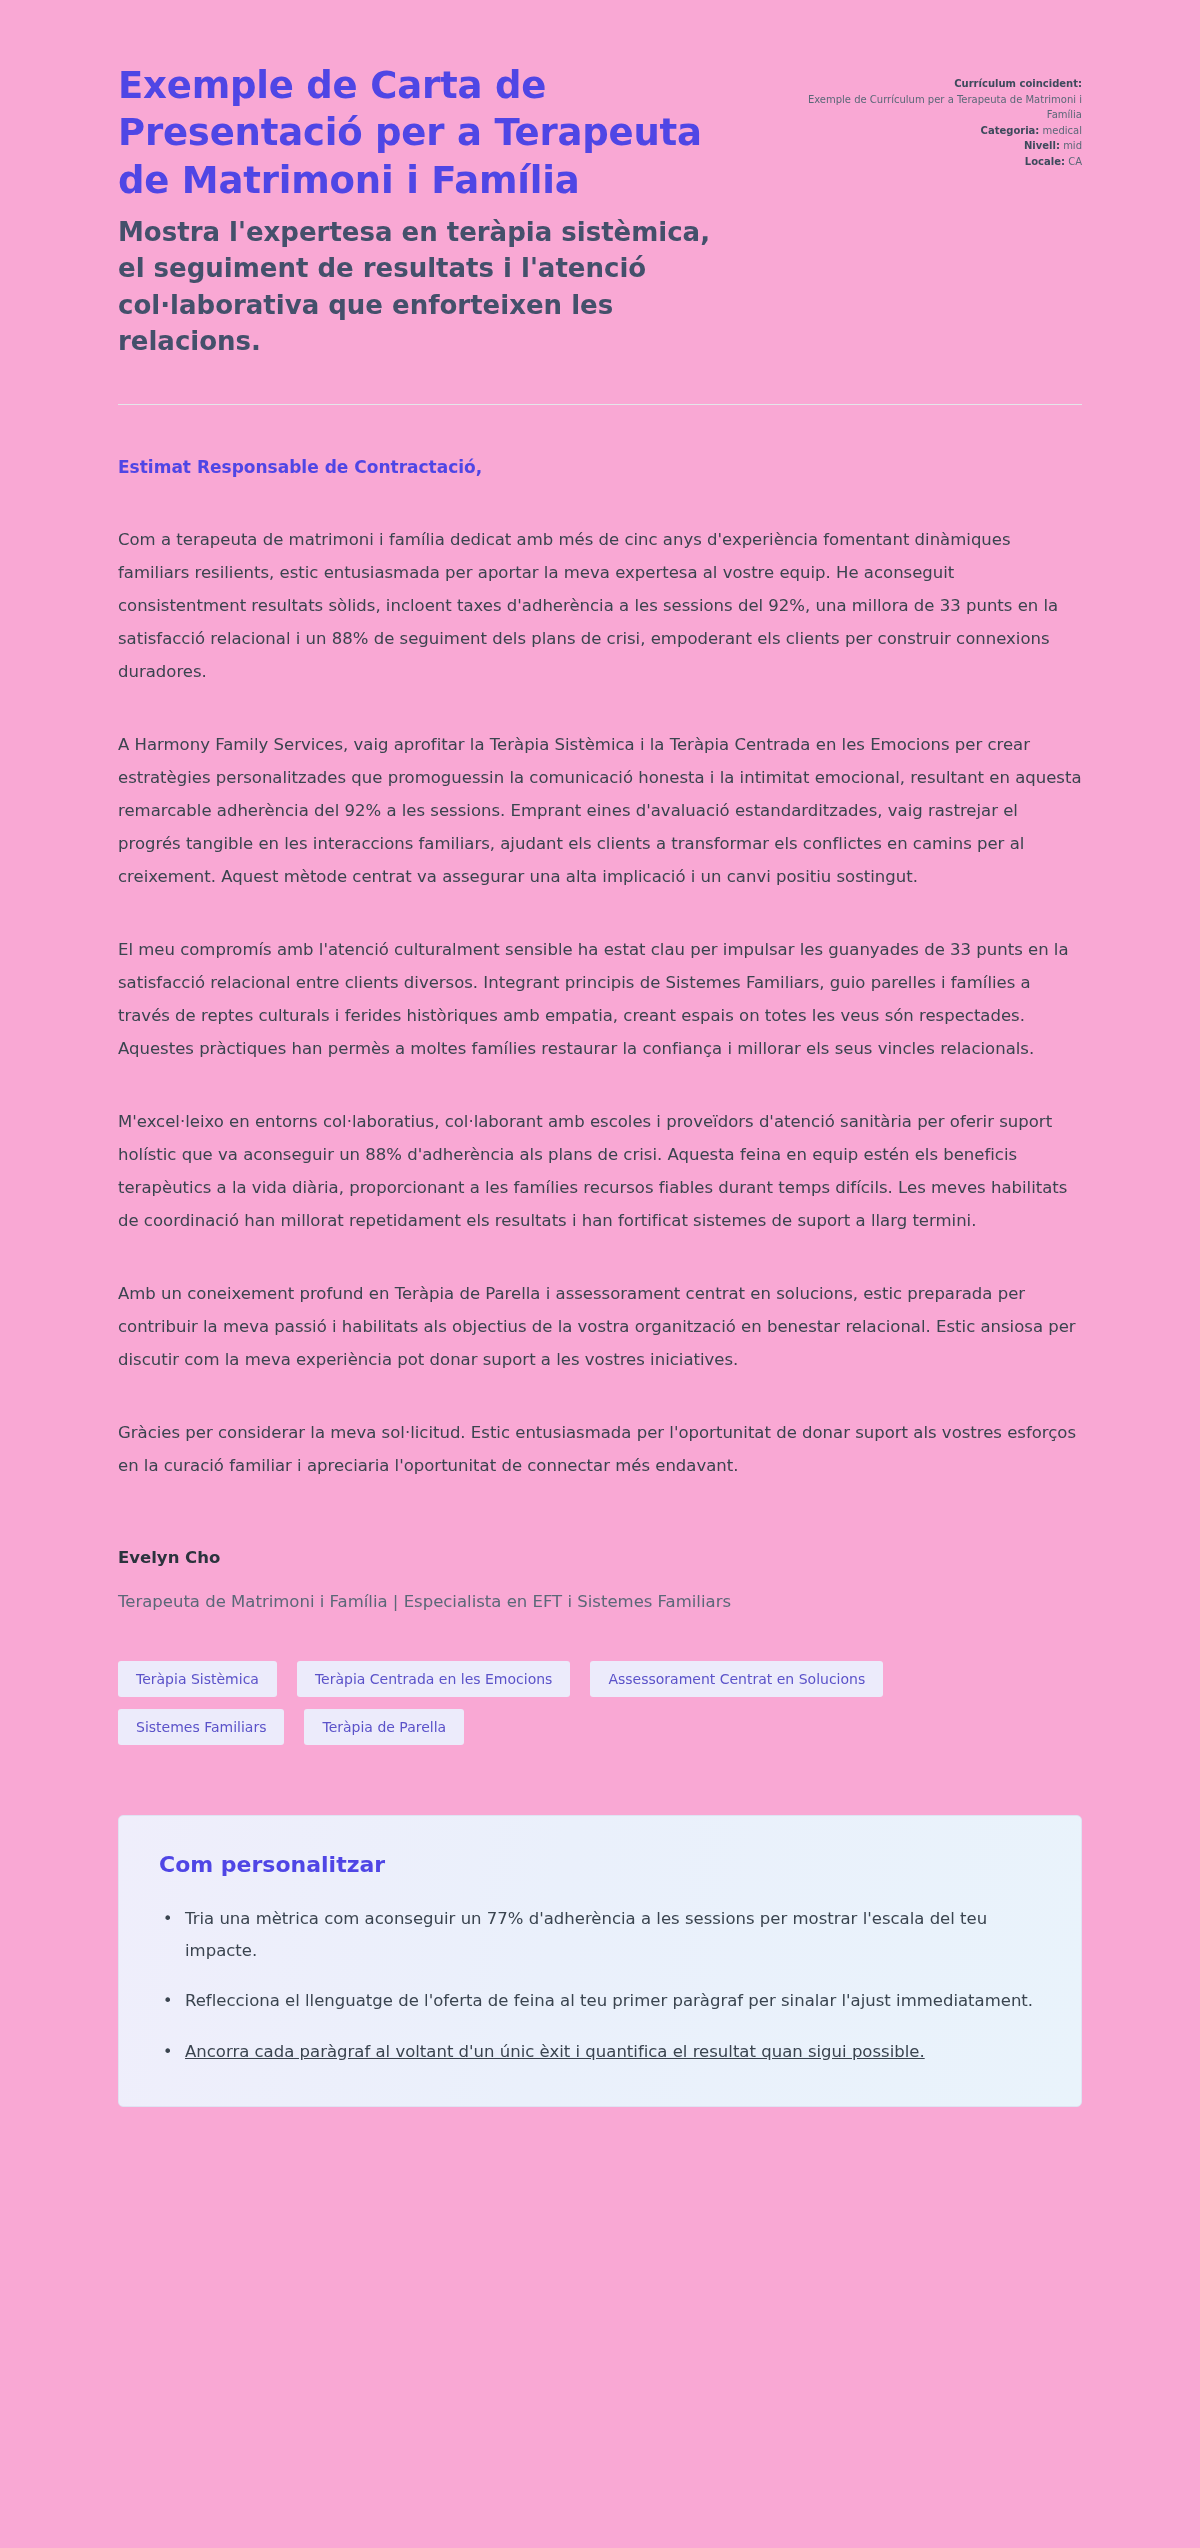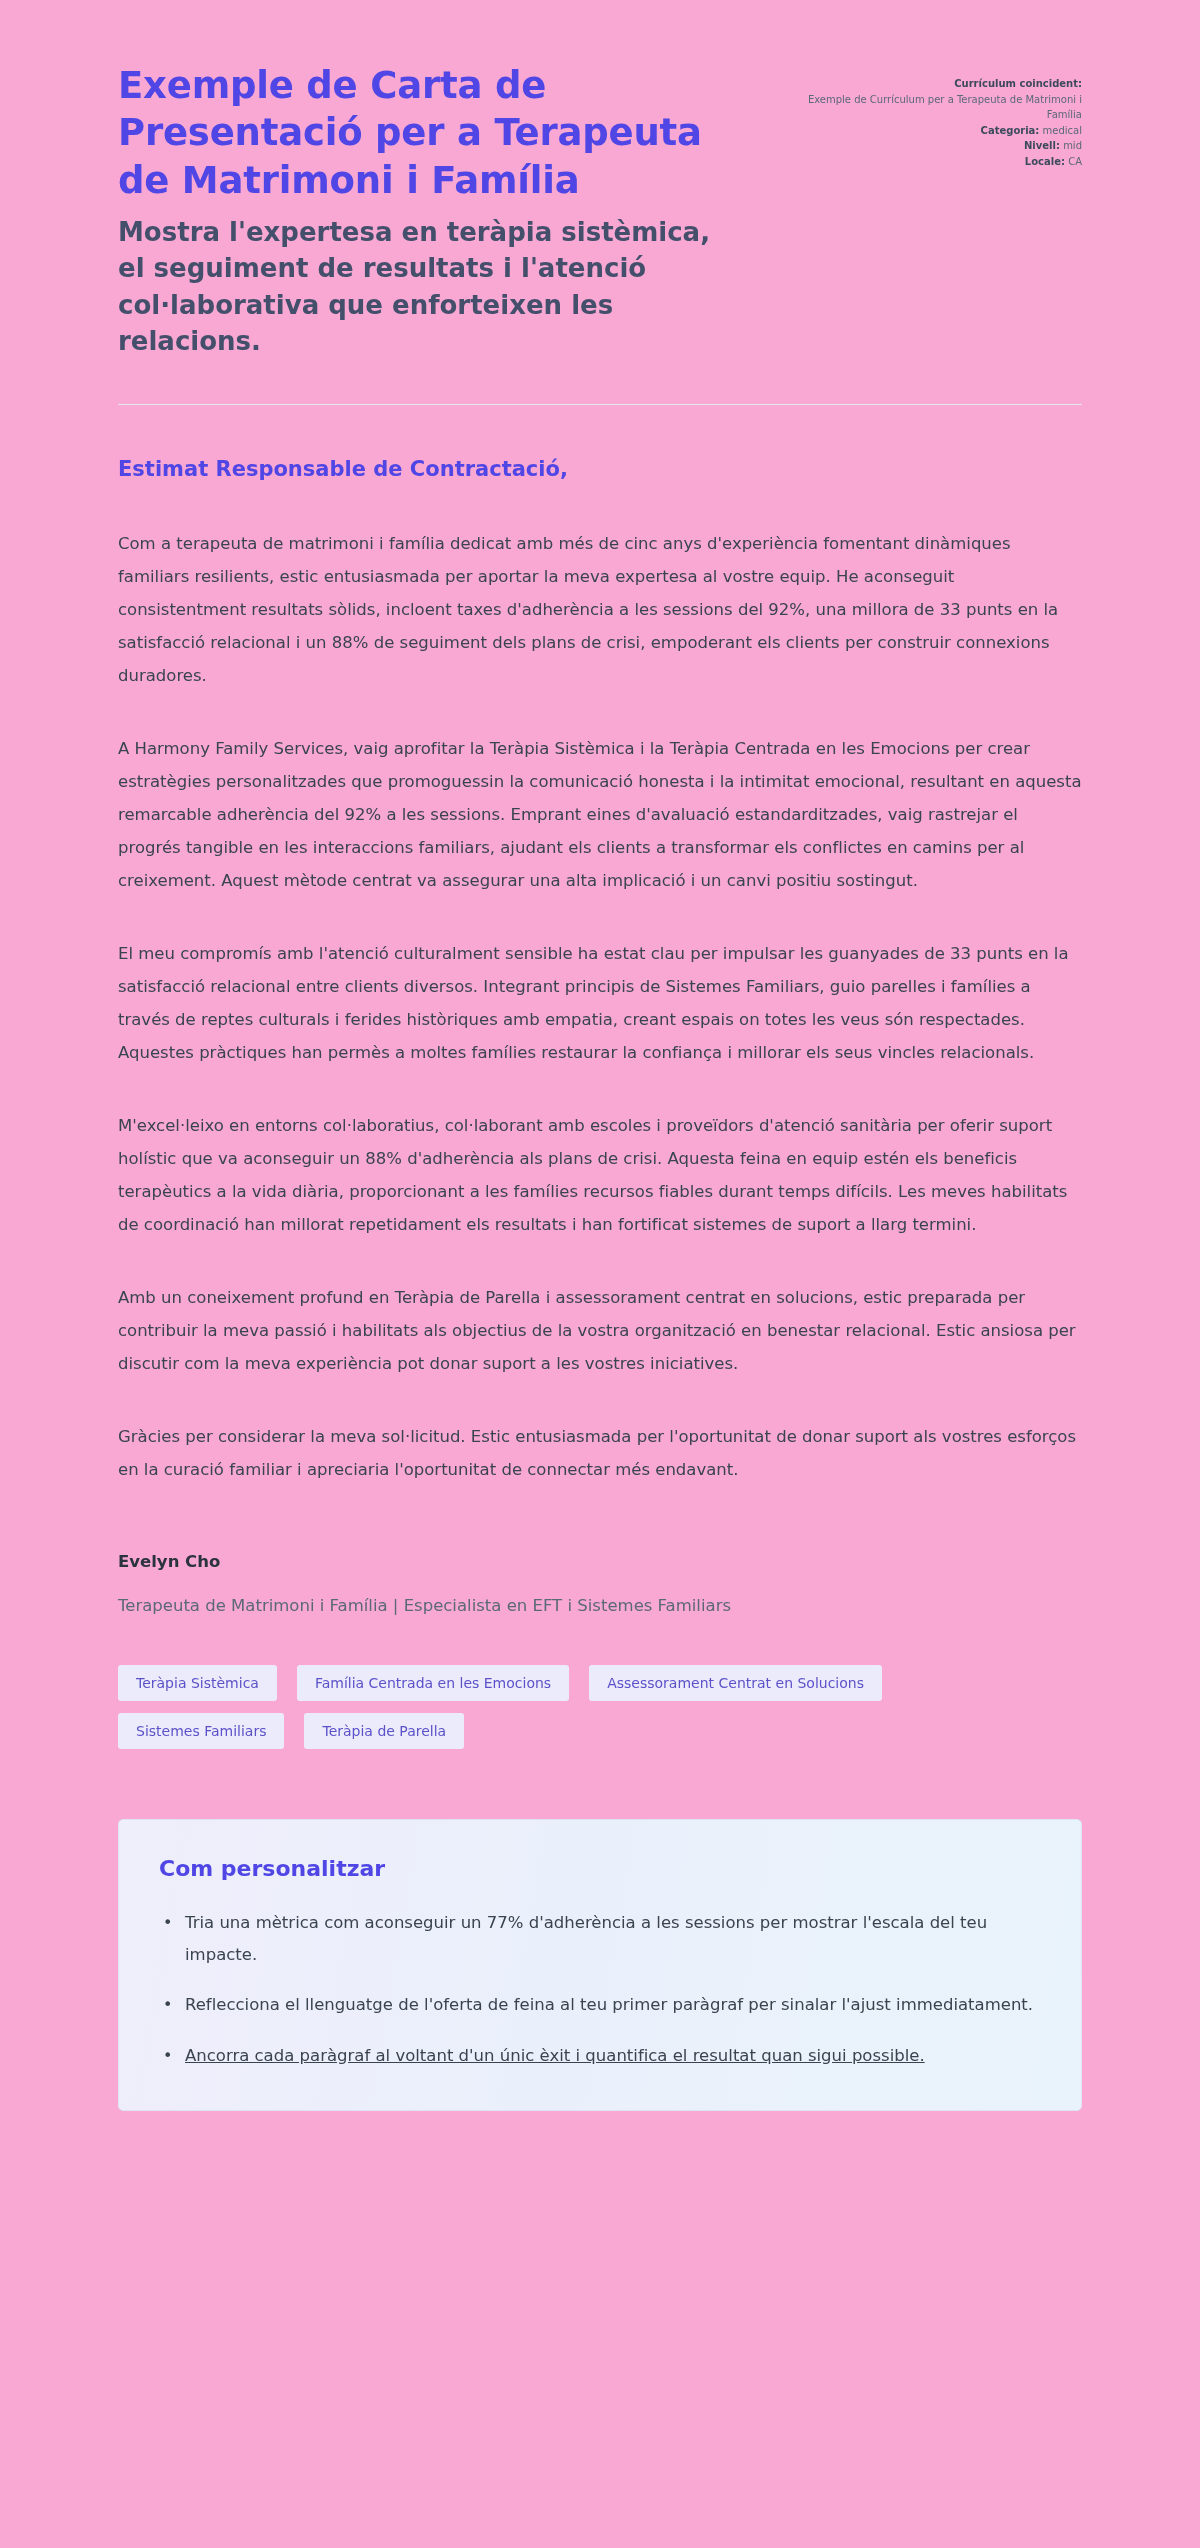--- a/index.html
+++ b/index.html
@@ -75,21 +75,21 @@
     background: #e4e6ea;
     margin: 44px 106px 0 106px;
   }
 
   
   .letter {
     padding: 52px 106px 0 106px;
   }
 
   .salutation {
-    font-size: 21px;
+    font-size: 17px;
     font-weight: bold;
     color: #4f46e5;
     margin-bottom: 46px;
   }
 
   .letter p.body-par {
     font-size: 16.5px;
     line-height: 2.0;
     color: #3a444f;
     margin-bottom: 40px;
@@ -223,21 +223,21 @@
     <p class="body-par">Gràcies per considerar la meva sol·licitud. Estic entusiasmada per l'oportunitat de donar suport als vostres esforços en la curació familiar i apreciaria l'oportunitat de connectar més endavant.</p>
   </div>
 
   <div class="signature">
     <div class="sig-name">Evelyn Cho</div>
     <div class="sig-title">Terapeuta de Matrimoni i Família | Especialista en EFT i Sistemes Familiars</div>
   </div>
 
   <div class="tags">
     <span class="tag">Teràpia Sistèmica</span>
-    <span class="tag">Família Centrada en les Emocions</span>
+    <span class="tag">Teràpia Centrada en les Emocions</span>
     <span class="tag">Assessorament Centrat en Solucions</span>
     <span class="tag">Sistemes Familiars</span>
     <span class="tag">Teràpia de Parella</span>
   </div>
 
   <div class="callout-wrap">
     <div class="callout">
       <div class="callout-title">Com personalitzar</div>
       <ul class="callout-list">
         <li>Tria una mètrica com aconseguir un 77% d'adherència a les sessions per mostrar l'escala del teu impacte.</li>

